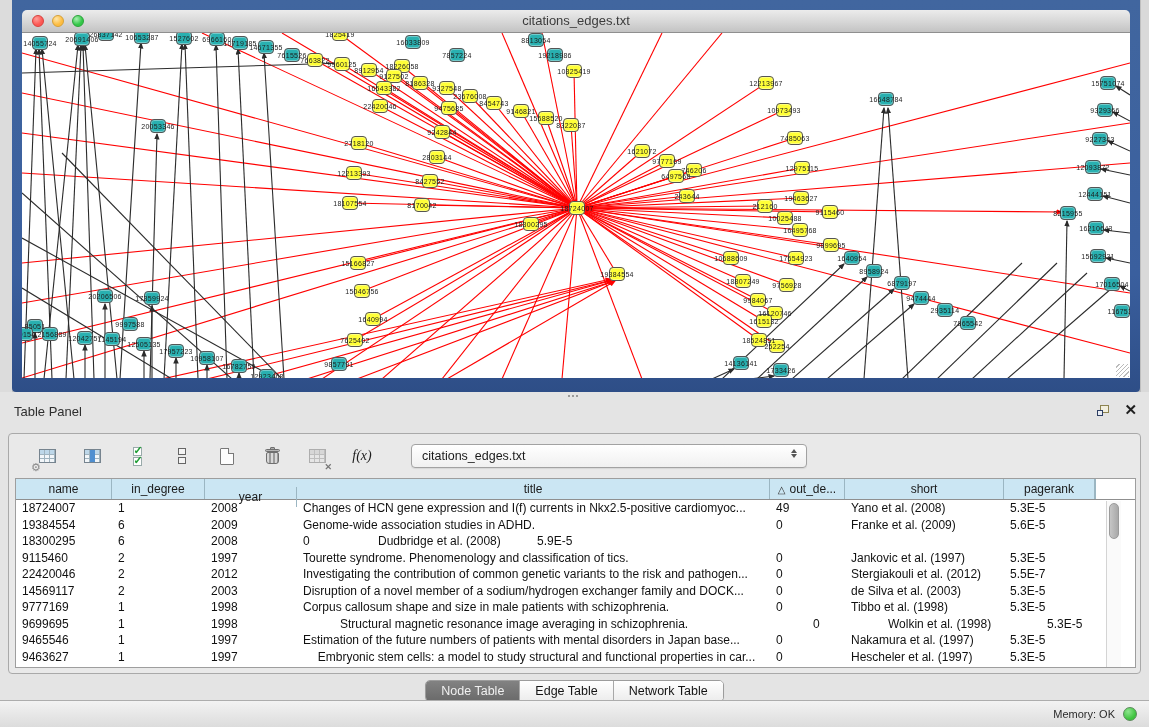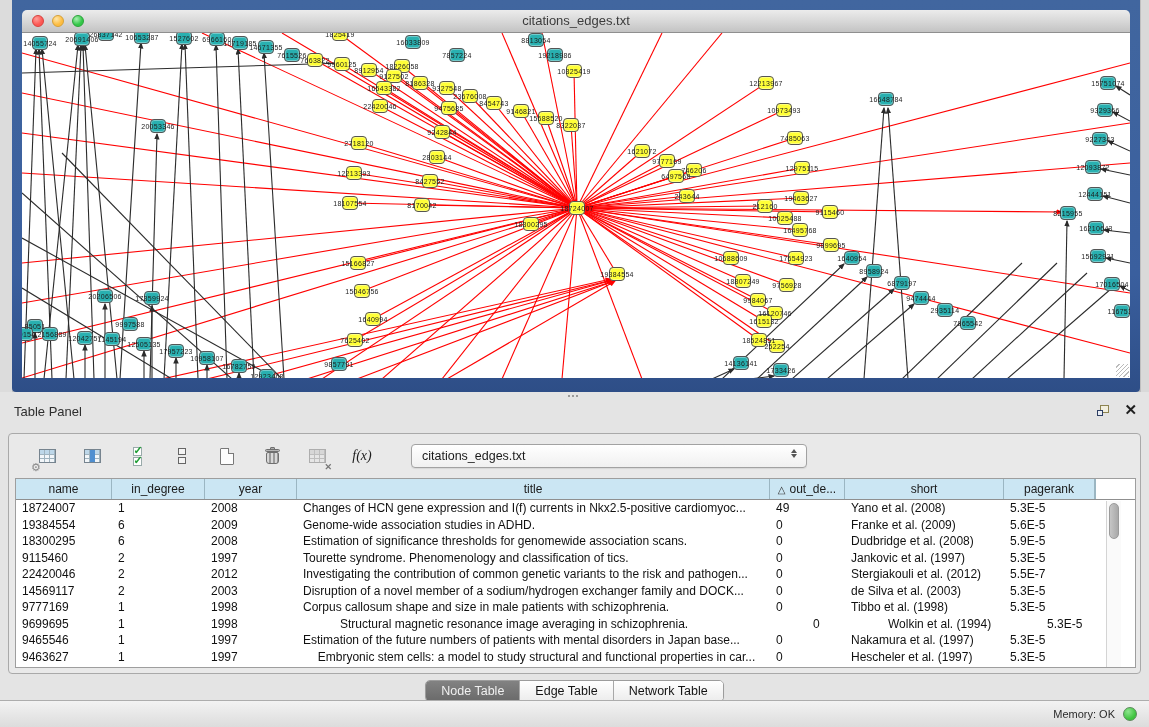--- a/index.html
+++ b/index.html
@@ -556,21 +556,21 @@
       </div>
 
       <div class="grid-wrap">
         <div class="hdr-row" id="hdr-row">
             <div class="hdr-cell" style="width: 96px;">
               <span>name</span>
             </div>
             <div class="hdr-cell" style="width: 93px;">
               <span>in_degree</span>
             </div>
-            <div class="hdr-cell" style="width: 92px;">
+            <div class="hdr-cell" style="width: 92px; margin-top: 8px;">
               <span>year</span>
             </div>
             <div class="hdr-cell" style="width: 473px;">
               <span>title</span>
             </div>
             <div class="hdr-cell" style="width: 75px;">
               <span class="sort">△</span>
               <span>out_de...</span>
             </div>
             <div class="hdr-cell" style="width: 159px;">
@@ -597,21 +597,20 @@
               <div class="cell" style="width: 92px;">2009</div>
               <div class="cell" style="width: 473px;">Genome-wide association studies in ADHD.</div>
               <div class="cell" style="width: 75px;">0</div>
               <div class="cell" style="width: 159px;">Franke et al. (2009)</div>
               <div class="cell" style="width: 91px;">5.6E-5</div>
             </div>
             <div class="data-row">
               <div class="cell" style="width: 96px;">18300295</div>
               <div class="cell" style="width: 93px;">6</div>
               <div class="cell" style="width: 92px;">2008</div>
-              <div class="cell" style="width: 473px;">Estimation of significance thresholds for genomewide association scans.</div>
               <div class="cell" style="width: 75px;">0</div>
               <div class="cell" style="width: 159px;">Dudbridge et al. (2008)</div>
               <div class="cell" style="width: 91px;">5.9E-5</div>
             </div>
             <div class="data-row">
               <div class="cell" style="width: 96px;">9115460</div>
               <div class="cell" style="width: 93px;">2</div>
               <div class="cell" style="width: 92px;">1997</div>
               <div class="cell" style="width: 473px;">Tourette syndrome. Phenomenology and classification of tics.</div>
               <div class="cell" style="width: 75px;">0</div>
@@ -644,21 +643,21 @@
               <div class="cell" style="width: 75px;">0</div>
               <div class="cell" style="width: 159px;">Tibbo et al. (1998)</div>
               <div class="cell" style="width: 91px;">5.3E-5</div>
             </div>
             <div class="data-row">
               <div class="cell" style="width: 96px;">9699695</div>
               <div class="cell" style="width: 93px;">1</div>
               <div class="cell" style="width: 92px;">1998</div>
               <div class="cell" style="width: 473px; margin-left: 37px;">Structural magnetic resonance image averaging in schizophrenia.</div>
               <div class="cell" style="width: 75px;">0</div>
-              <div class="cell" style="width: 159px;">Wolkin et al. (1994)</div>
+              <div class="cell" style="width: 159px;">Wolkin et al. (1998)</div>
               <div class="cell" style="width: 91px;">5.3E-5</div>
             </div>
             <div class="data-row">
               <div class="cell" style="width: 96px;">9465546</div>
               <div class="cell" style="width: 93px;">1</div>
               <div class="cell" style="width: 92px;">1997</div>
               <div class="cell" style="width: 473px;">Estimation of the future numbers of patients with mental disorders in Japan base...</div>
               <div class="cell" style="width: 75px;">0</div>
               <div class="cell" style="width: 159px;">Nakamura et al. (1997)</div>
               <div class="cell" style="width: 91px;">5.3E-5</div>

